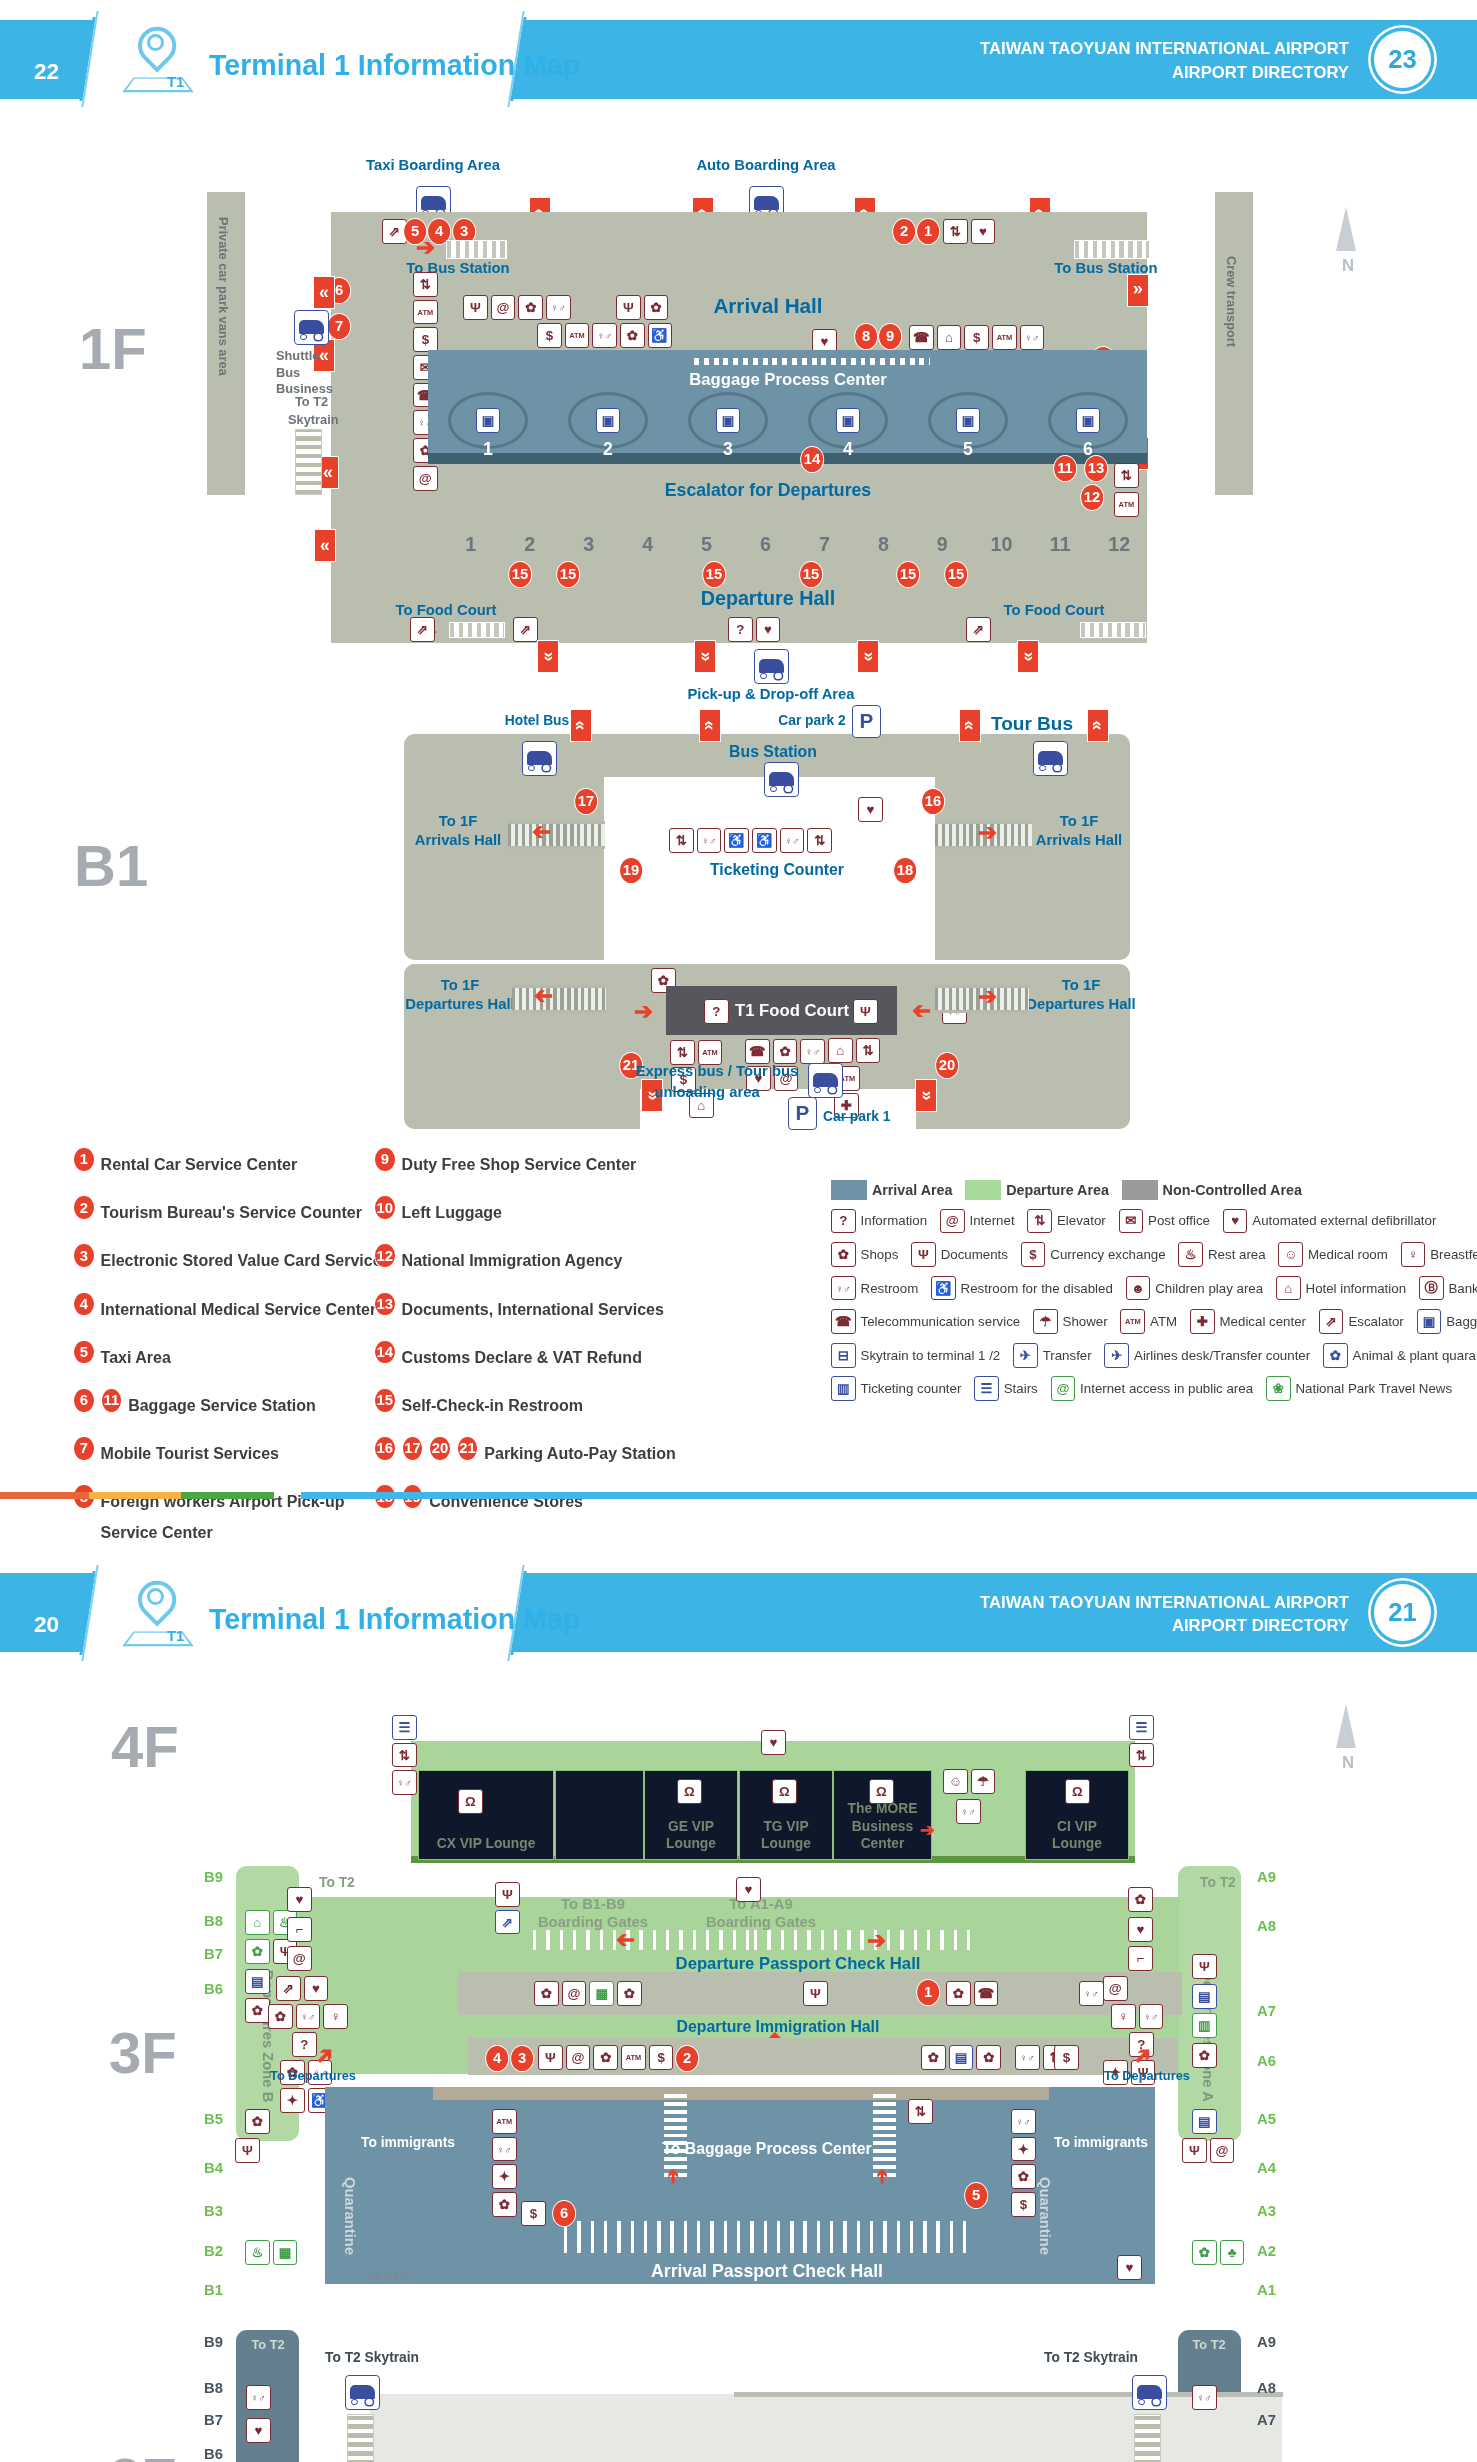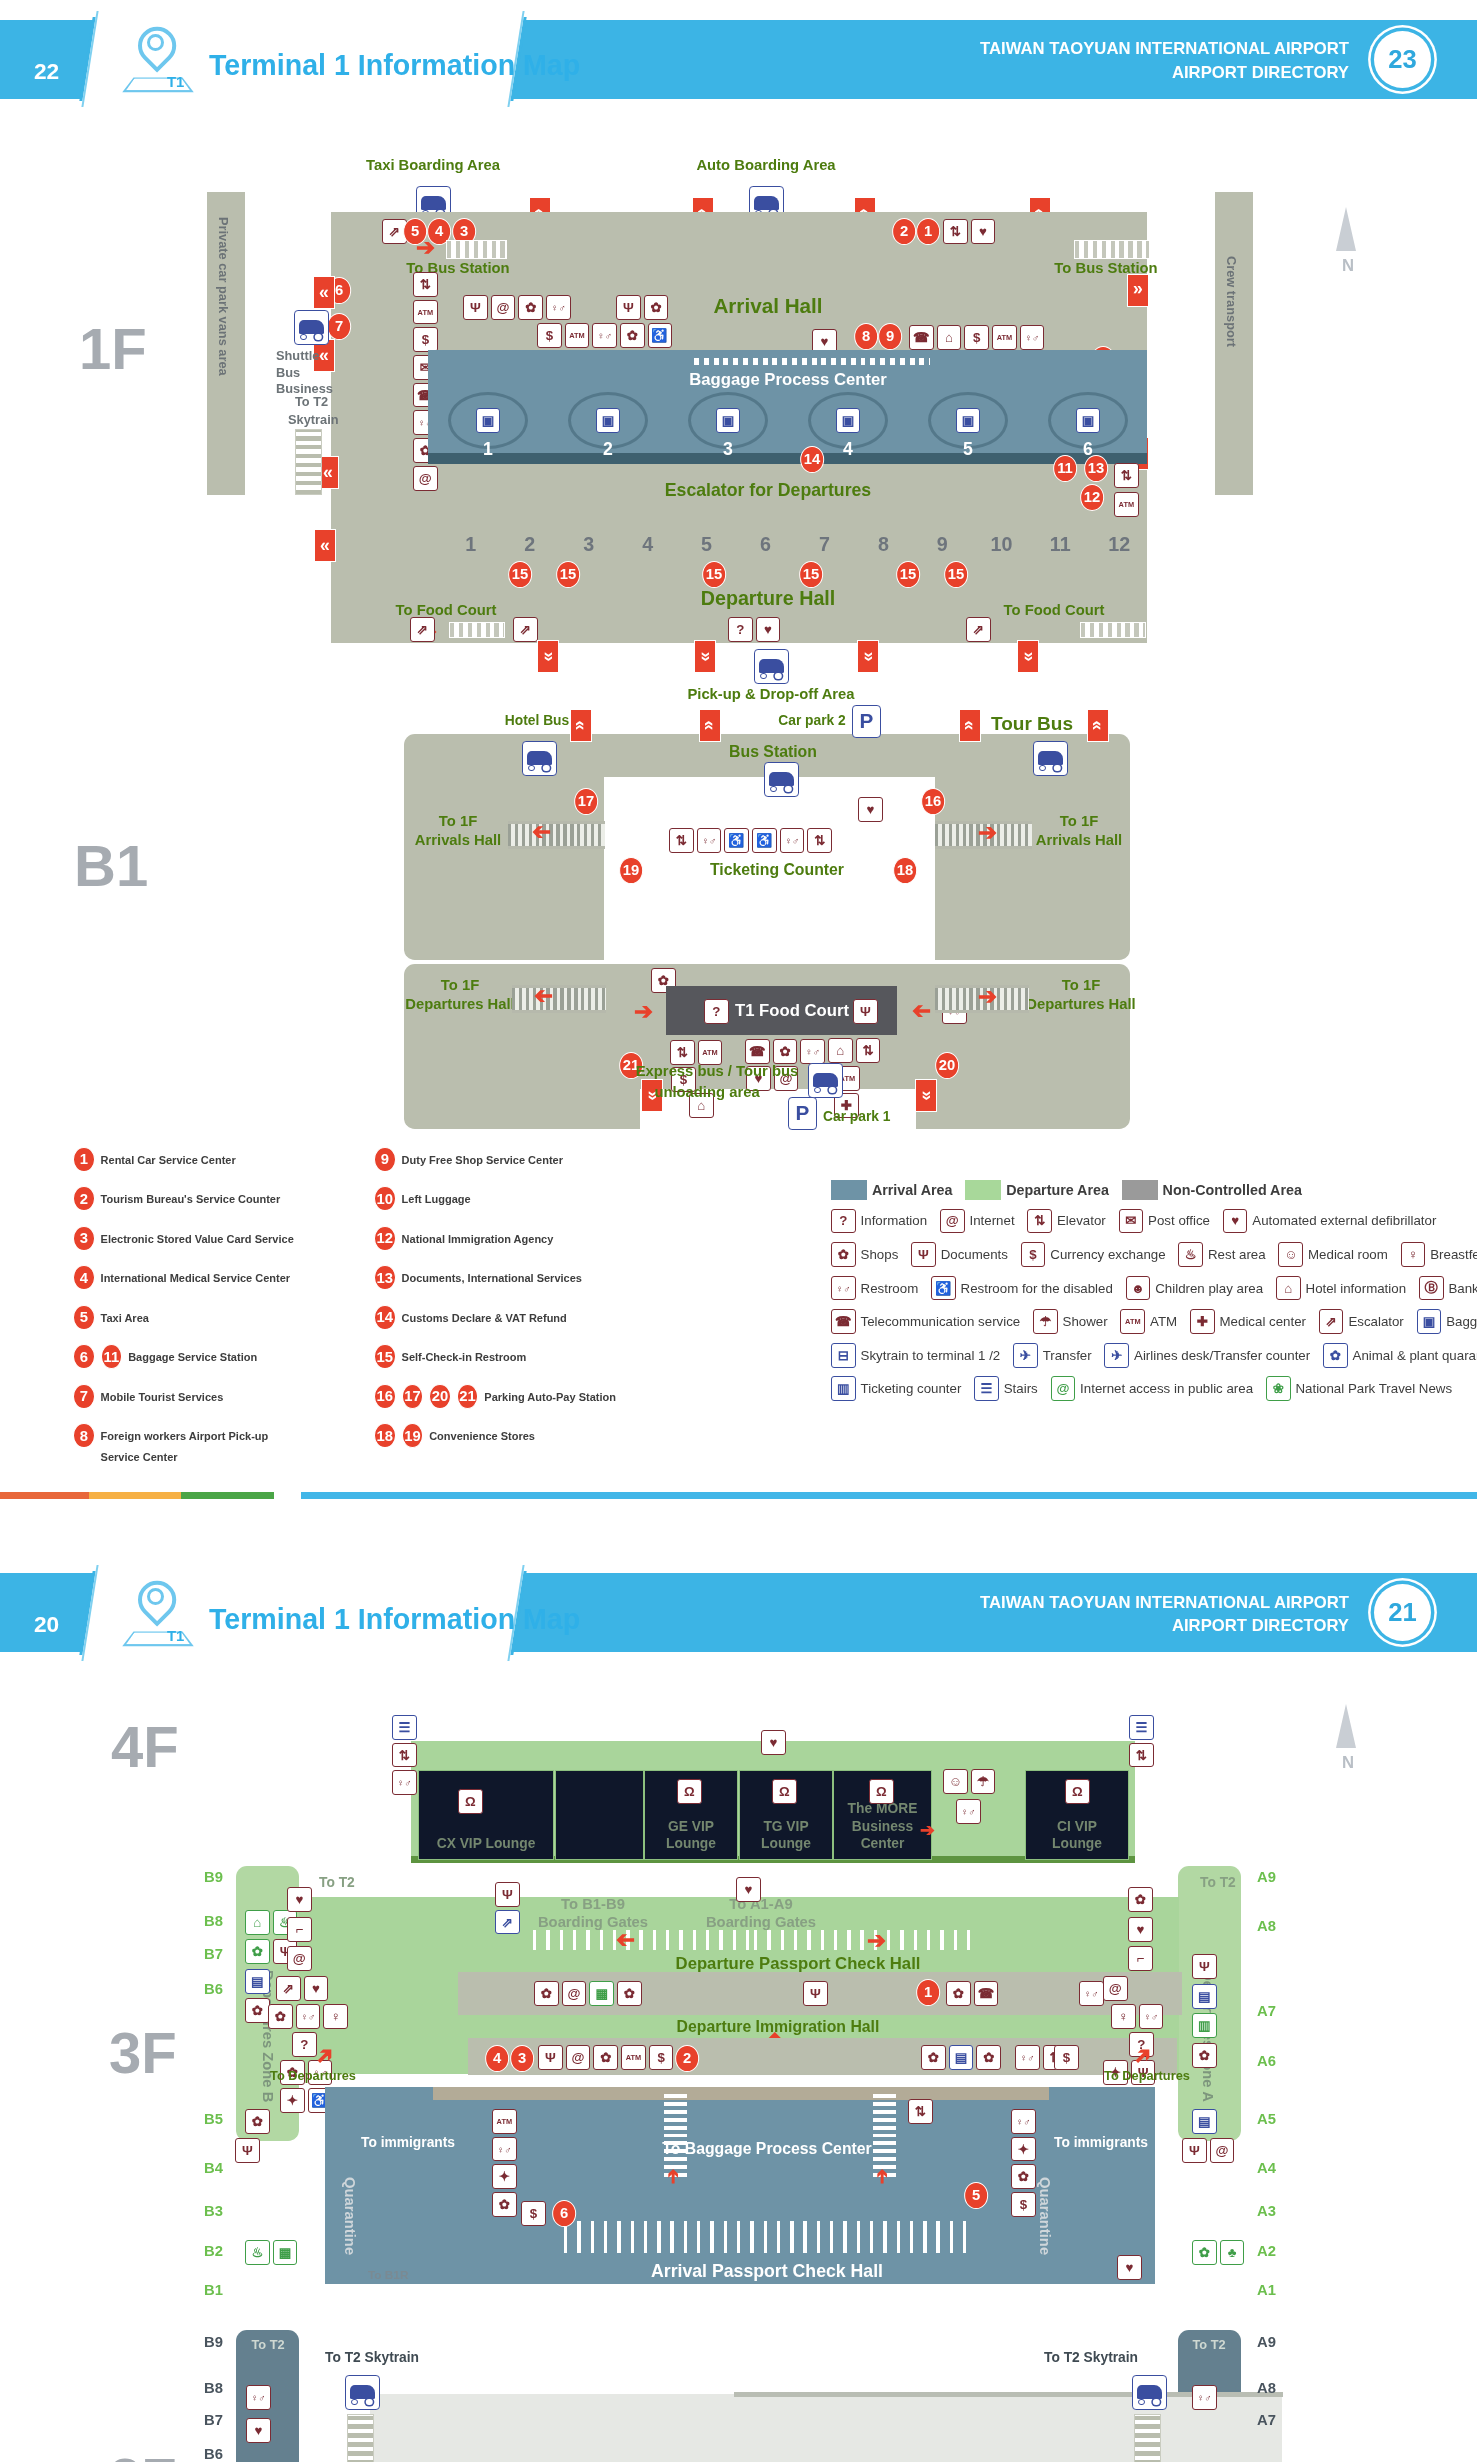--- a/index.html
+++ b/index.html
@@ -10,21 +10,21 @@
   .plate{position:absolute;width:424px;height:96px;background:#fff;transform:skewX(-9deg);border-left:2.5px solid #7fd0f0;border-right:2.5px solid #7fd0f0;box-shadow:8.9px 0 0 -5.9px #3cb4e5,-8.9px 0 0 -5.9px #3cb4e5;}
   .pgnum{position:absolute;color:#fff;font-size:22.7px;font-weight:bold;}
   .ttl{position:absolute;font-size:28.6px;font-weight:bold;color:#2fb0e8;white-space:nowrap;}
   .aptxt{position:absolute;color:#fff;font-size:16.7px;font-weight:bold;text-align:right;transform:translateX(-100%);white-space:nowrap;}
   .badge{position:absolute;width:57px;height:57px;border-radius:50%;background:#fff;color:#2fa8dd;font-size:25.6px;font-weight:bold;display:flex;align-items:center;justify-content:center;box-shadow:0 0 0 3.4px #3cb4e5,0 0 0 5.9px #fff;}
   .pinhead{position:absolute;width:29.5px;height:29.5px;border:4.4px solid #6ec7ee;border-radius:50% 50% 50% 0;transform:rotate(-45deg);}
   .pinin{position:absolute;width:10.8px;height:10.8px;border:3.4px solid #6ec7ee;border-radius:50%;}
   .pinbase{position:absolute;width:54px;height:14.8px;border:2.5px solid #6ec7ee;transform:perspective(34px) rotateX(42deg);}
   .pintxt{position:absolute;color:#2fb0e8;font-size:14.8px;font-weight:bold;}
   
-  .t{position:absolute;font-weight:bold;color:#4d7c0f;transform:translateX(-50%);text-align:center;white-space:nowrap;}
+  .t{position:absolute;font-weight:bold;color:#0369a1;transform:translateX(-50%);text-align:center;white-space:nowrap;}
   .tl{transform:none;text-align:left;}
   .tw{color:#fff;}
   .tg{color:#87a083;}
   .vt{position:absolute;writing-mode:vertical-rl;font-weight:bold;white-space:nowrap;}
   .fl{position:absolute;font-size:58px;font-weight:bold;color:#a6abb1;}
   .gate{position:absolute;font-size:14.8px;font-weight:bold;transform:translateX(-100%);}
   .gl3{color:#6cbf4e;} .gl2{color:#49545e;} .gr{transform:none;}
   
   .blk{position:absolute;background:#babeae;}
   .abl{background:#6e93a6;} .gbl{background:#a9d59b;} .pier{background:#64808f;} .ngray{background:#e6e8e4;}
@@ -58,21 +58,21 @@
   .ticks{position:absolute;background:repeating-linear-gradient(90deg,#fff 0 3.4px,rgba(255,255,255,0) 3.4px 13.3px);}
   .dash{position:absolute;height:6.9px;background:repeating-linear-gradient(90deg,#fff 0 4.9px,rgba(255,255,255,0) 4.9px 9.8px);}
   .oval{width:74px;height:51px;border:3.4px solid #54788a;border-radius:50%;display:flex;flex-direction:column;align-items:center;justify-content:center;flex:none;}
   .ovn{color:#fff;font-size:17.7px;font-weight:bold;position:absolute;margin-top:58px;}
   
   .row{position:absolute;display:flex;justify-content:space-between;}
   .ckn{width:21.7px;text-align:center;color:#6e757d;font-size:19.7px;font-weight:bold;}
   
   .list{position:absolute;display:flex;flex-direction:column;gap:14.8px;}
   .lrow{display:flex;gap:5.9px;align-items:flex-start;}
-  .llab{font-size:11px;font-weight:bold;color:#3d3d3d;padding-top:3px;line-height:1.9;}
+  .llab{font-size:16px;font-weight:bold;color:#3d3d3d;padding-top:3px;line-height:1.9;}
   .l2:empty{display:none;}
   .legend{position:absolute;display:flex;flex-direction:column;gap:8.9px;}
   .lgrow{display:flex;gap:12.8px;align-items:center;}
   .lgit{display:flex;gap:4.9px;align-items:center;}
   .lglab{font-size:13.3px;color:#3d3d3d;white-space:nowrap;}
   .sw{width:36px;height:19.7px;flex:none;}
   .swlab{font-size:14.3px;font-weight:bold;color:#3d3d3d;}
   .divider{position:absolute;height:6.9px;}
   
   .north{position:absolute;width:0;height:0;border-left:10.8px solid transparent;border-right:10.8px solid transparent;border-bottom:44px solid #c9ced4;}

